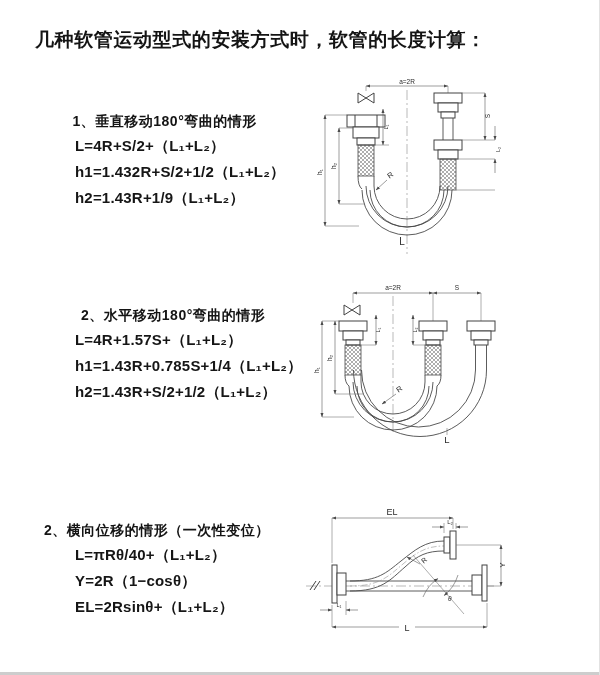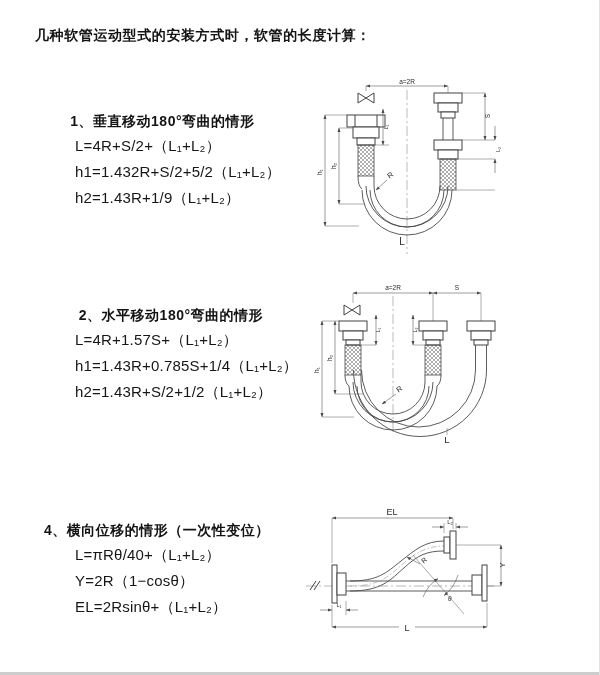--- a/index.html
+++ b/index.html
@@ -1,24 +1,24 @@
 <!DOCTYPE html>
 <html><head>
 <meta charset="utf-8">
 <style>
   html,body{margin:0;padding:0;background:#fff;}
   .page{position:relative;width:600px;height:675px;background:#ffffff;overflow:hidden;
         font-family:"Liberation Sans","DejaVu Sans",sans-serif;color:#1a1a1a;
         box-sizing:border-box;border-right:1px solid #e2e2e2;}
   .page-edge{position:absolute;left:0;bottom:0;width:100%;height:3px;background:#cdcdcd;}
-  .title{position:absolute;left:35px;top:27px;font-size:14px;font-weight:700;
+  .title{position:absolute;left:35px;top:27px;font-size:19px;font-weight:700;
          letter-spacing:.6px;color:#141414;}
   .sec{position:absolute;left:44px;}
   .sec .h{font-size:14px;font-weight:700;letter-spacing:.5px;color:#141414;line-height:19px;margin:0 0 2px 0;text-align:center;}
-  .sec .f{font-size:15px;font-weight:400;color:#161616;margin-left:31px;line-height:26px;letter-spacing:.2px;}
+  .sec .f{font-size:15px;font-weight:700;color:#161616;margin-left:31px;line-height:26px;letter-spacing:.2px;}
   .dg{position:absolute;}
   .dg text{font-family:"Liberation Sans","DejaVu Sans",sans-serif;fill:#2b2b2b;}
   svg .ln{stroke:#424242;stroke-width:1;fill:none;}
   svg .th{stroke:#4a4a4a;stroke-width:.9;fill:none;}
   svg .fit{stroke:#424242;stroke-width:1;fill:#ffffff;}
   svg .hat{stroke:#4a4a4a;stroke-width:.8;fill:url(#xh);}
   svg .dim{stroke:#5a5a5a;stroke-width:.6;fill:none;}
   svg .ext{stroke:#6a6a6a;stroke-width:.55;fill:none;}
   svg .cl{stroke:#8a8a8a;stroke-width:.6;fill:none;stroke-dasharray:10 3 2 3;}
   svg .cl2{stroke:#8a8a8a;stroke-width:.55;fill:none;stroke-dasharray:6 2 1.5 2;}
@@ -37,33 +37,33 @@
         <path d="M0 1.6 L9.5 5 L0 8.4 z" fill="#4a4a4a"></path>
       </marker>
     </defs>
   </svg>
 
   <div class="title">几种软管运动型式的安装方式时，软管的长度计算：</div>
 
   <div class="sec" style="top:112px">
     <div class="h">1、垂直移动180°弯曲的情形</div>
     <div class="f">L=4R+S/2+（L₁+L₂）</div>
-    <div class="f">h1=1.432R+S/2+5/2（L₁+L₂）</div>
+    <div class="f">h1=1.432R+S/2+1/2（L₁+L₂）</div>
     <div class="f">h2=1.43R+1/9（L₁+L₂）</div>
   </div>
 
   <div class="sec" style="top:306px">
     <div class="h">2、水平移动180°弯曲的情形</div>
     <div class="f">L=4R+1.57S+（L₁+L₂）</div>
     <div class="f">h1=1.43R+0.785S+1/4（L₁+L₂）</div>
     <div class="f">h2=1.43R+S/2+1/2（L₁+L₂）</div>
   </div>
 
   <div class="sec" style="top:521px">
-    <div class="h">4、横向位移的情形（一次性变位）</div>
+    <div class="h">2、横向位移的情形（一次性变位）</div>
     <div class="f">L=πRθ/40+（L₁+L₂）</div>
     <div class="f">Y=2R（1−cosθ）</div>
     <div class="f">EL=2Rsinθ+（L₁+L₂）</div>
   </div>
 
   <svg class="dg" style="left:303px;top:76px" width="292" height="184" viewBox="0 0 292 184">
     <path class="cl" d="M104 14 V178"></path>
 
     <g>
       <path class="ext" d="M63 10 V15 M145 10 V17"></path>

